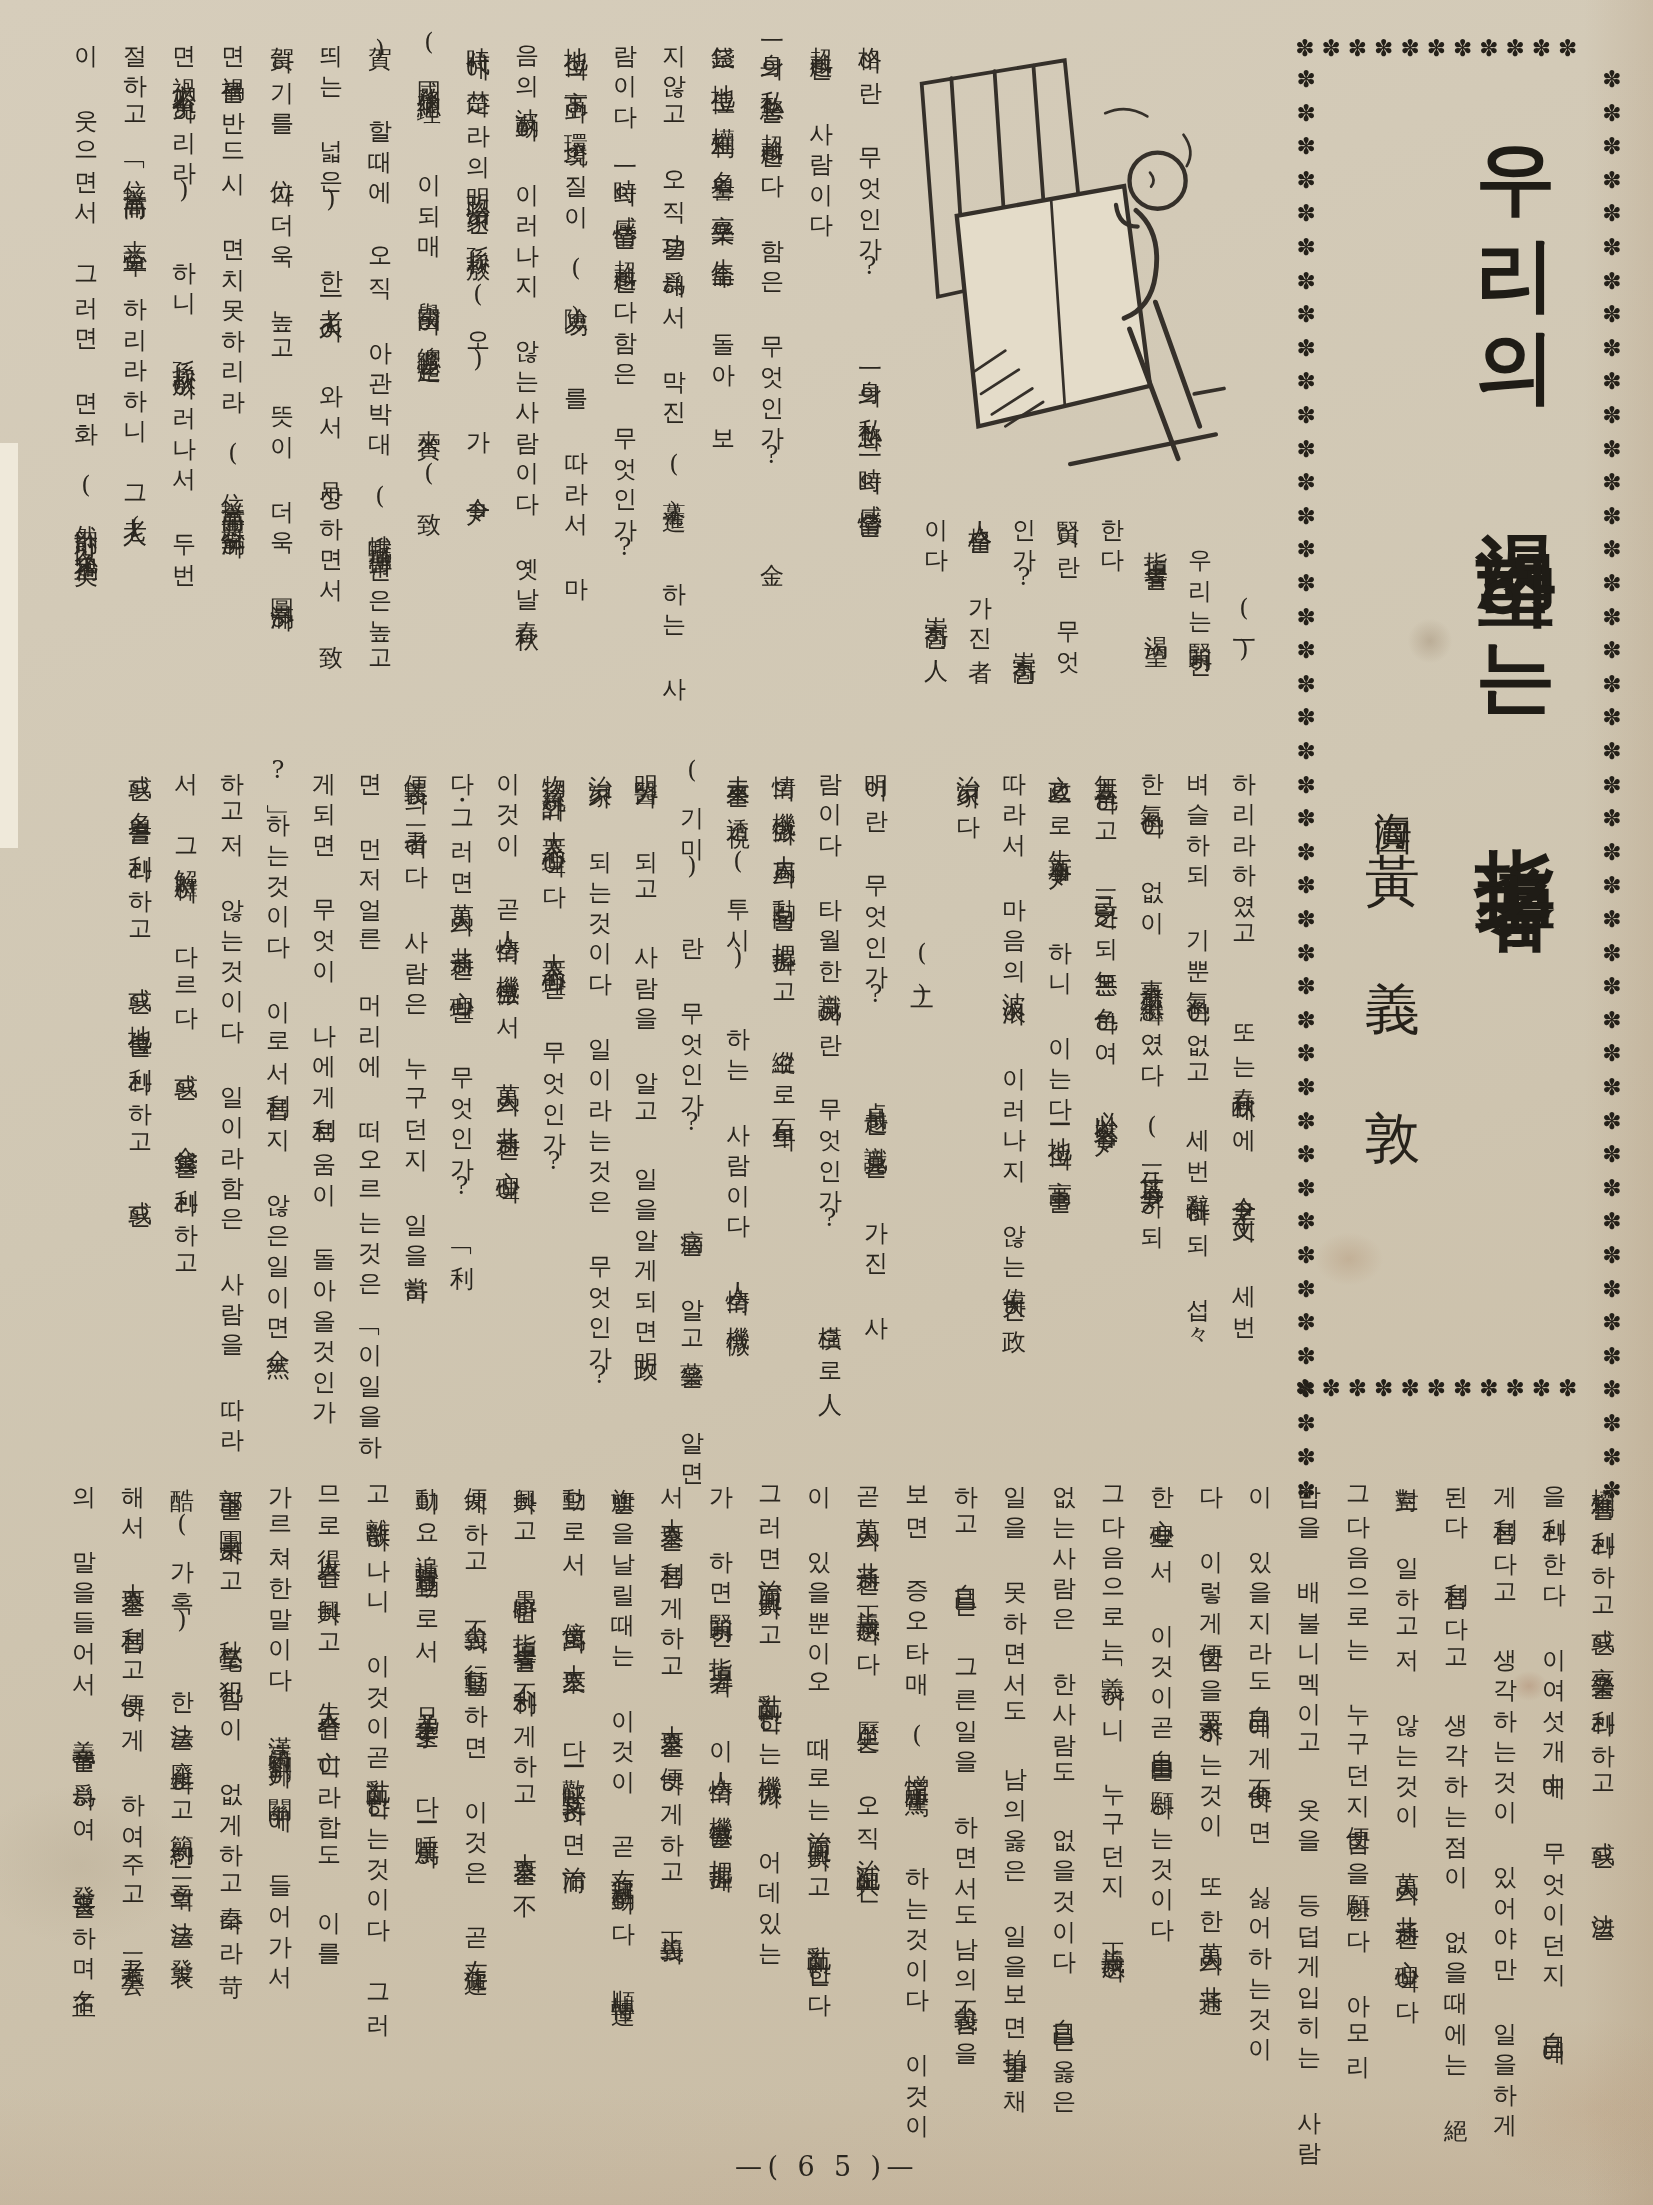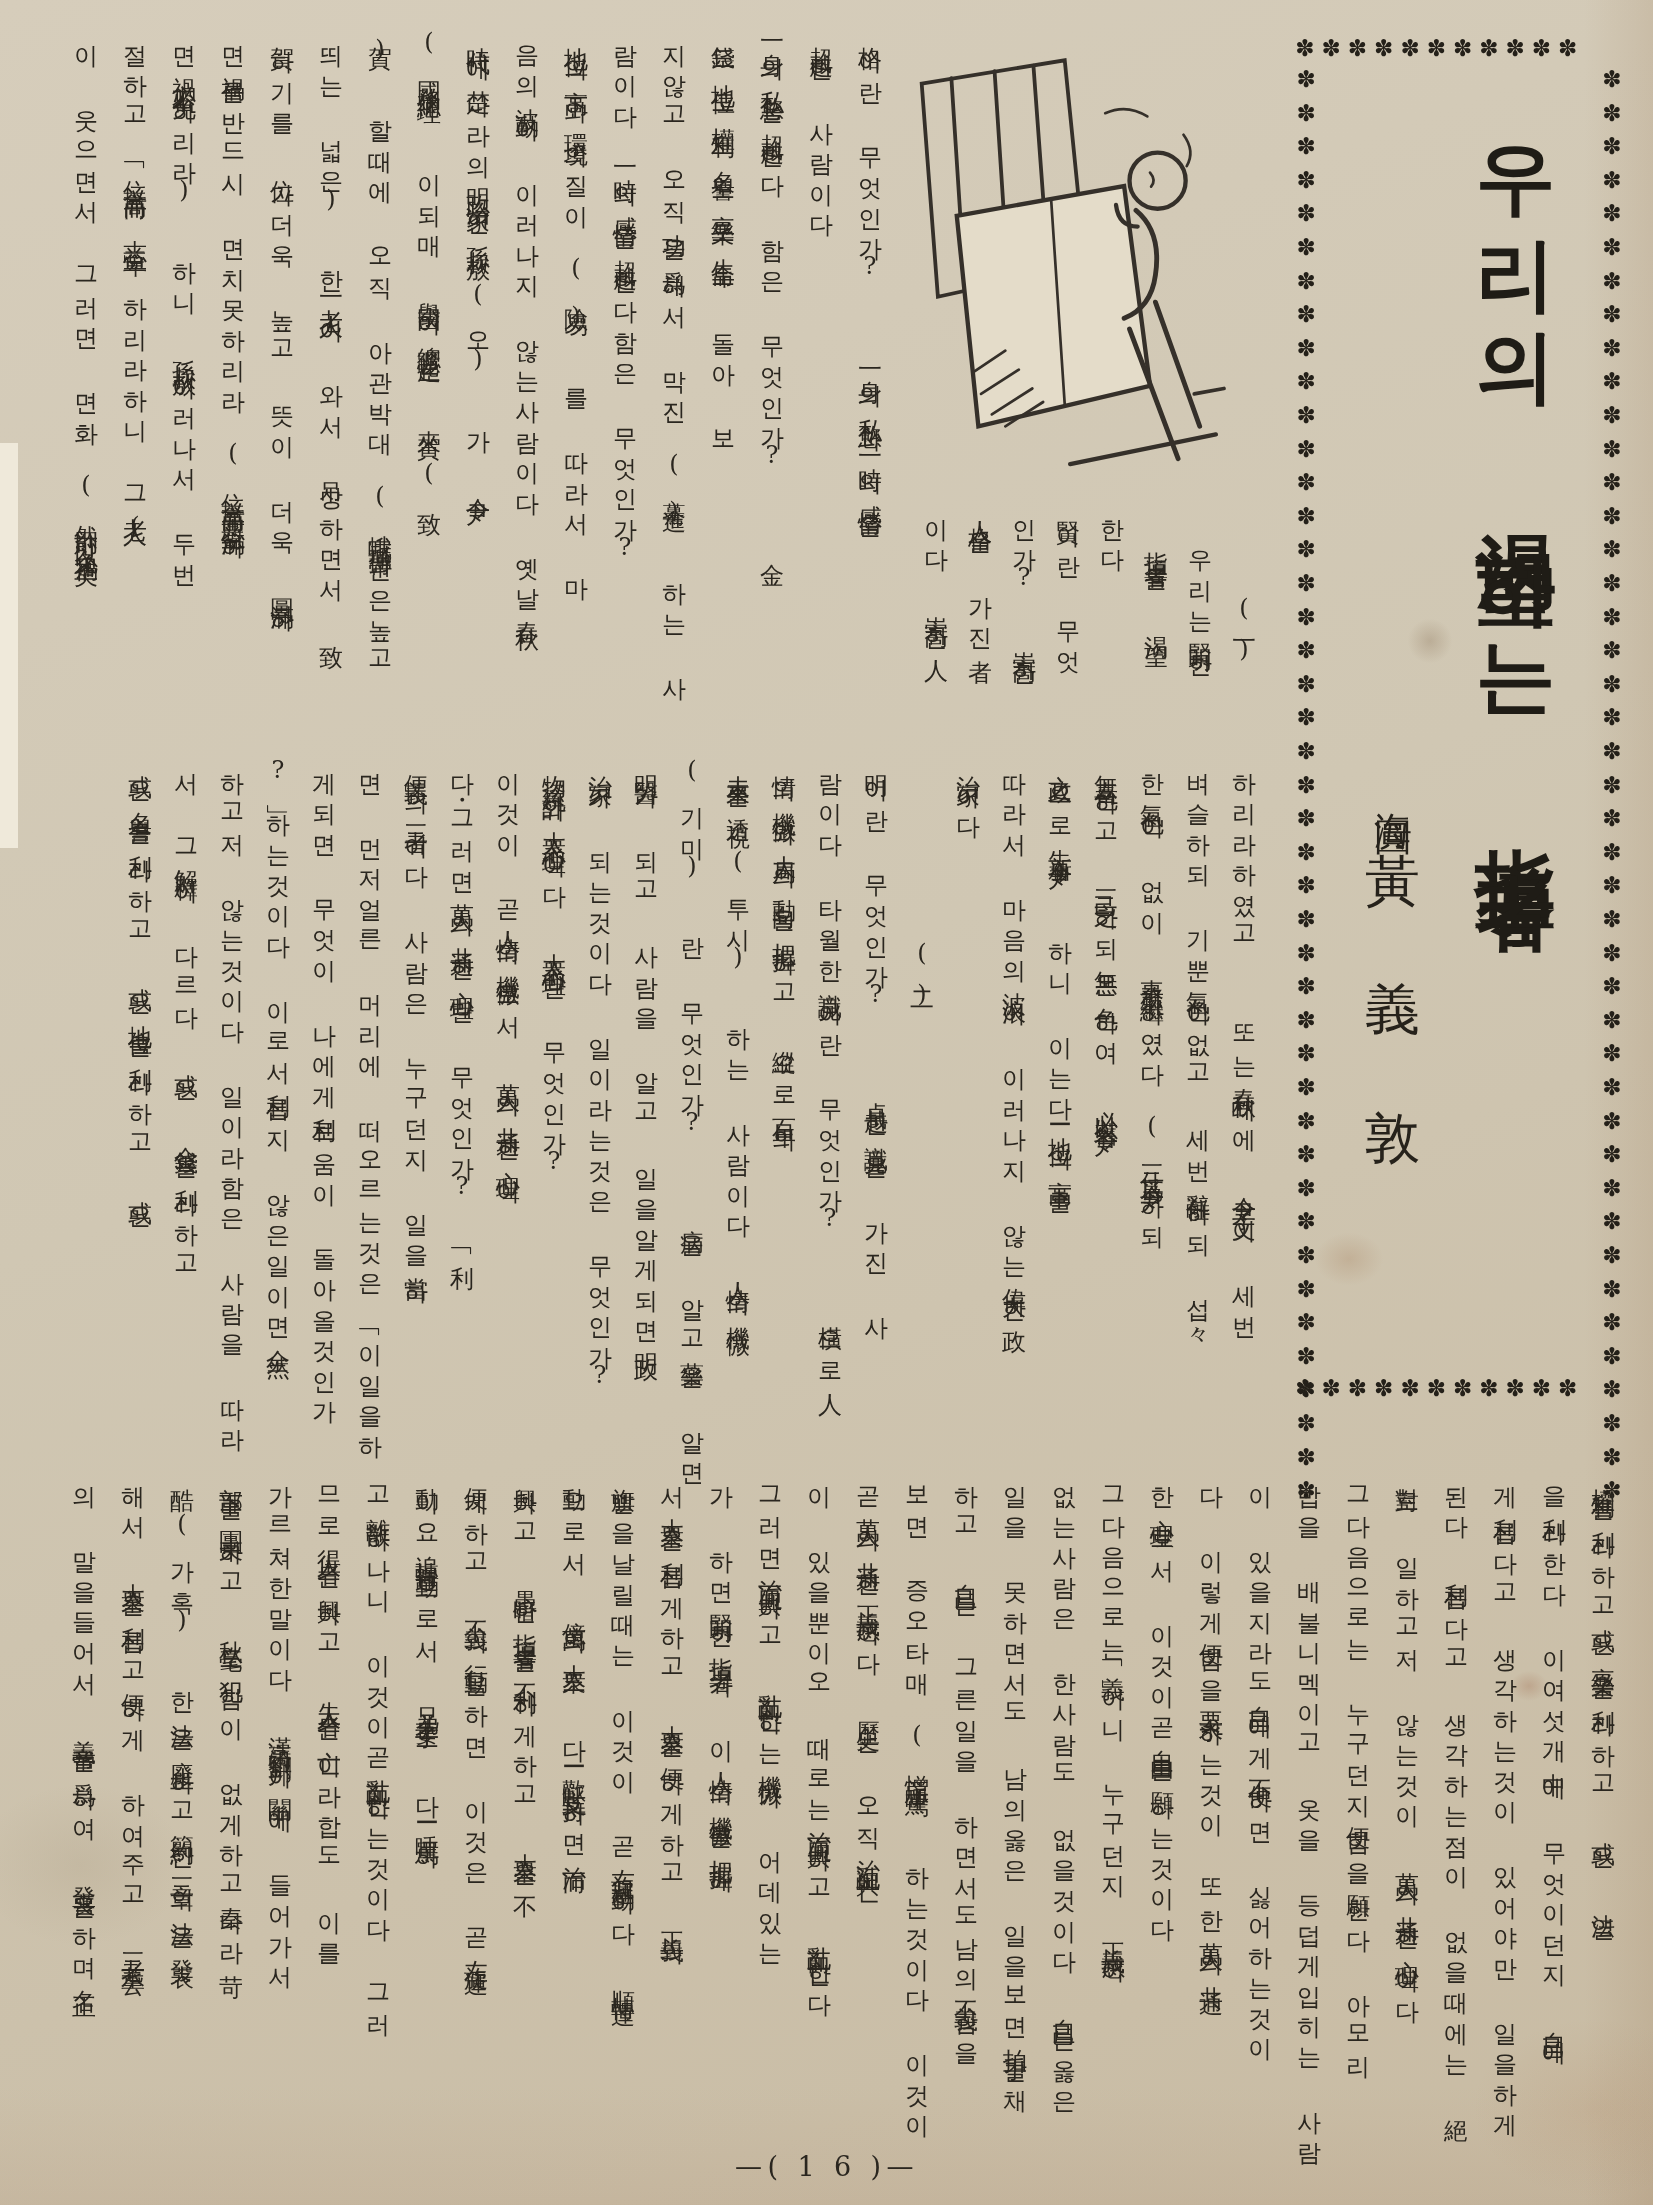--- a/index.html
+++ b/index.html
@@ -189,14 +189,14 @@
     <div class="col">動이요追轉運動으로서 兄弟妻子도 다ー唾罵하</div>
     <div class="col">고離散하나니 이것이곧亂而亡하는것이다 그러</div>
     <div class="col">므로得人者는興하고 失人者는亡이라합도 이를</div>
     <div class="col">가르쳐한말이다 漢高祖劉邦이關中에 들어가서</div>
     <div class="col">部下를團束하고 秋毫도犯함이 없게하고秦나라苛</div>
     <div class="col">酷 (가혹) 한法을廢止하고簡約한三章의法을發表</div>
     <div class="col">해서 大衆을利롭고便하게 하여주고 三老董公</div>
     <div class="col">의 말을들어서 義帝를爲하여 發喪을하며名正</div>
   </div>
 
-<div class="footer">—( 1 6 )—</div>
+<div class="footer">—( 6 5 )—</div>
 
 
 </body></html>

